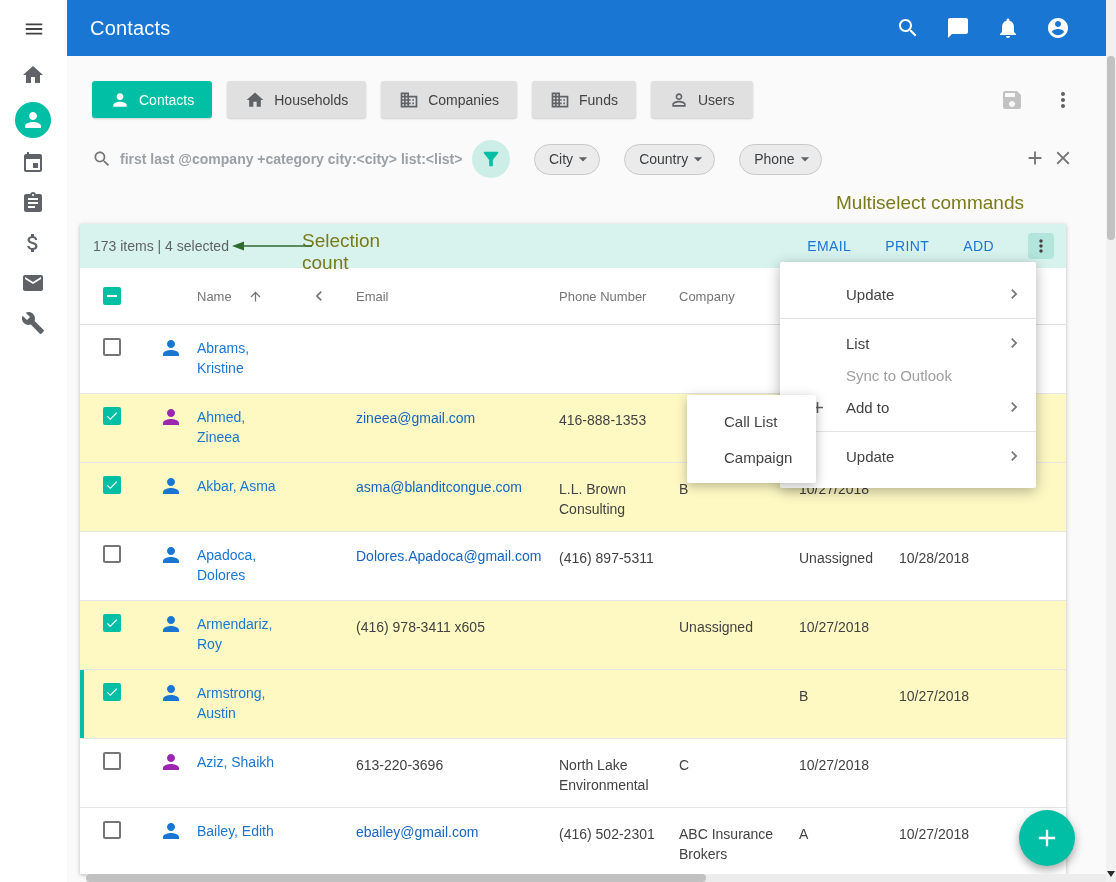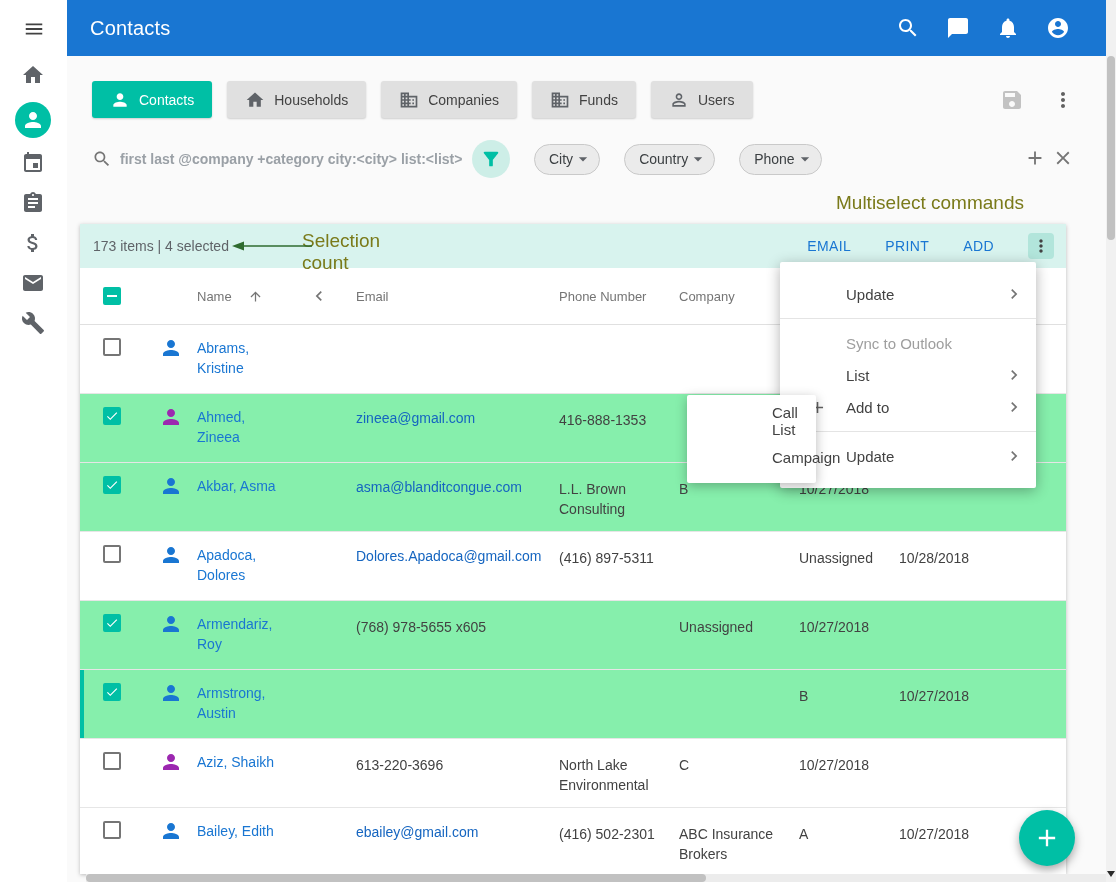--- a/index.html
+++ b/index.html
@@ -77,21 +77,21 @@
 
   .grid { display:grid; grid-template-columns:74px 43px 112px 47px 203px 120px 120px 100px 1fr; }
   .thead { height:57px; align-items:center; border-bottom:1px solid #e0e0e0; color:#757575; font-size:13px; }
   .thead .hcell { display:flex; align-items:center; gap:16px; padding-right:10px; }
   .thead svg { fill:#757575; }
   .h-check { justify-content:center; }
   .sort-icon svg { width:15px; height:15px; }
   .collapse-icon svg { width:20px; height:20px; cursor:pointer; }
 
   .trow { height:69px; border-bottom:1px solid #e6e6e6; background:#fff; cursor:pointer; }
-  .trow.sel { background:#86efac; }
+  .trow.sel { background:#fef9c3; }
   .trow.focus { box-shadow:inset 4px 0 0 var(--accent,#00bfa5); }
   .cell { align-self:start; padding-right:10px; font-size:14px; color:#424242; line-height:20px; }
   .c-check { padding-top:13px; display:flex; justify-content:center; }
   .c-avatar { padding-top:11px; display:flex; justify-content:center; }
   .c-avatar svg { width:24px; height:24px; }
   .c-name { padding-top:13px; padding-right:26px; color:var(--blue,#1976d2); }
   .c-email { padding-top:14px; color:var(--emailblue,#1565c0); }
   .c-phone, .c-company, .c-tier, .c-date { padding-top:16px; }
 
   .cb { width:18px; height:18px; border:2px solid #757575; border-radius:2px; background:#fff; display:flex;
@@ -110,21 +110,21 @@
   .mi.disabled { color:#9e9e9e; cursor:default; }
   .mi .chev { position:absolute; right:12px; }
   .mi .chev svg { width:20px; height:20px; fill:#757575; }
   .mi .mi-plus { position:absolute; left:28px; }
   .mi .mi-plus svg { width:19px; height:19px; fill:#616161; }
   .mdiv { height:1px; background:#e4e4e4; }
   .mdiv.after { margin-bottom:8px; } .mdiv.before { margin-top:8px; }
 
   .submenu { position:absolute; left:687px; top:395px; width:129px; background:#fff; border-radius:2px;
     box-shadow:0 3px 12px rgba(0,0,0,.28); padding:8px 0; z-index:41; }
-  .smi { height:36px; display:flex; align-items:center; padding-left:37px; font-size:15px; color:#424242; cursor:pointer;margin-left:48px; }
+  .smi { height:36px; display:flex; align-items:center; padding-left:37px; font-size:15px; color:#424242; cursor:pointer; }
 
   
   .fab { position:absolute; left:1019px; top:810px; width:56px; height:56px; border-radius:50%;
     background:var(--accent,#00bfa5); box-shadow:0 4px 10px rgba(0,0,0,.35); display:flex; align-items:center;
     justify-content:center; cursor:pointer; z-index:30; }
   .fab svg { width:28px; height:28px; fill:#ffffff; }
 
   
   .vscroll { position:absolute; right:0; top:0; width:10px; height:100%; background:#f1f1f1; z-index:60; }
   .vthumb { position:absolute; left:1px; top:56px; width:8px; height:184px; background:#c1c1c1; border-radius:4px; }
@@ -440,21 +440,21 @@
             </svg>
           </span>
         </div>
         <div class="cell c-avatar">
           <svg viewBox="0 0 24 24">
             <path fill="#1976d2" d="M12 12c2.21 0 4-1.79 4-4s-1.79-4-4-4-4 1.79-4 4 1.79 4 4 4zm0 2c-2.67 0-8 1.34-8 4v2h16v-2c0-2.66-5.33-4-8-4z"></path>
           </svg>
         </div>
         <div class="cell c-name">Armendariz, Roy</div>
         <div class="cell c-collapse"></div>
-        <div class="cell c-phone">(768) 978-5655 x605</div>
+        <div class="cell c-phone">(416) 978-3411 x605</div>
         <div class="cell c-company"></div>
         <div class="cell c-tier">Unassigned</div>
         <div class="cell c-date">10/27/2018</div>
       </div>
       <div class="grid trow sel focus">
         <div class="cell c-check">
           <span class="cb on">
             <svg viewBox="0 0 24 24">
               <path fill="#fff" d="M9 16.17L4.83 12l-1.42 1.41L9 19 21 7l-1.41-1.41z"></path>
             </svg>
@@ -512,30 +512,30 @@
 <div class="menu">
   <div class="mi">
     <span>Update</span>
     <span class="chev">
       <svg viewBox="0 0 24 24">
           <path d="M10 6L8.59 7.41 13.17 12l-4.58 4.59L10 18l6-6z"></path>
         </svg>
     </span>
   </div>
   <div class="mdiv after"></div>
-  <div class="mi small disabled">
-    <span>Sync to Outlook</span>
-  </div>
   <div class="mi small">
     <span>List</span>
     <span class="chev">
       <svg viewBox="0 0 24 24">
           <path d="M10 6L8.59 7.41 13.17 12l-4.58 4.59L10 18l6-6z"></path>
         </svg>
     </span>
+  </div>
+  <div class="mi small disabled">
+    <span>Sync to Outlook</span>
   </div>
   <div class="mi small">
     <span class="mi-plus">
       <svg viewBox="0 0 24 24">
           <path d="M19 13h-6v6h-2v-6H5v-2h6V5h2v6h6v2z"></path>
         </svg>
     </span>
     <span>Add to</span>
     <span class="chev">
       <svg viewBox="0 0 24 24">

